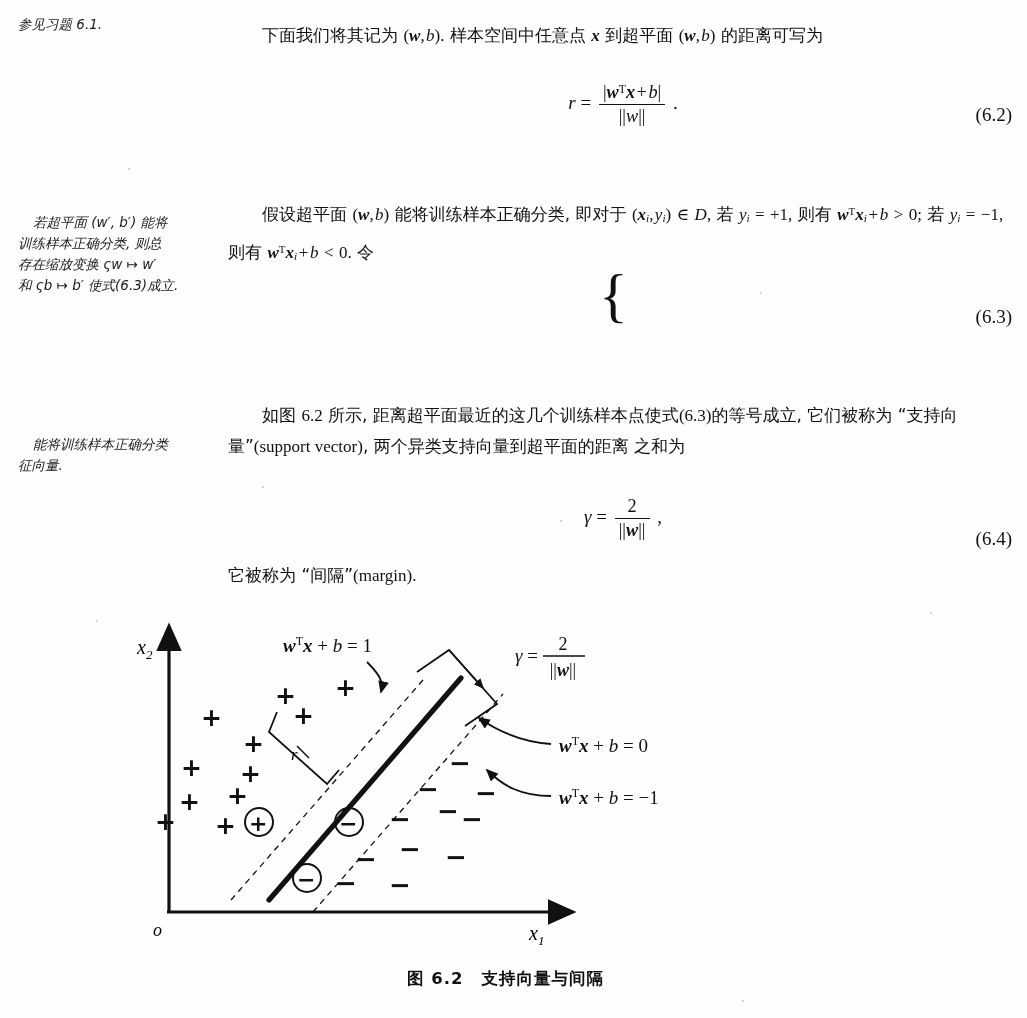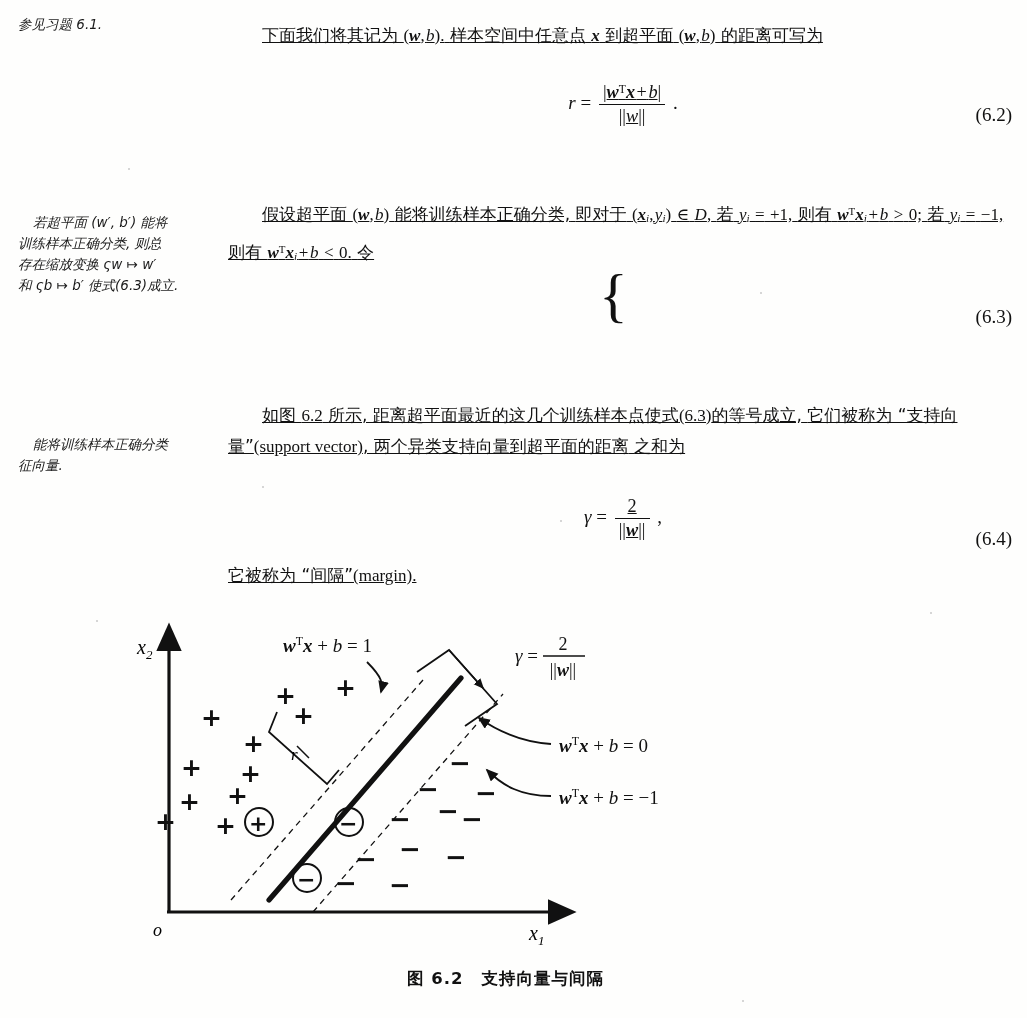--- a/index.html
+++ b/index.html
@@ -26,39 +26,39 @@
     font-family:"DejaVu Sans","Liberation Sans",sans-serif;
     font-style:italic;
     font-size:13.5px;
     line-height:21px;
     color:#1a1a1a;
     text-align:justify;
   }
   .note .ind{padding-left:15px;}
 
   
-  .col{position:absolute;left:228px;width:790px;text-decoration:underline;}
+  .col{position:absolute;left:228px;width:790px;}
   .para{
     font-family:"DejaVu Sans","Liberation Sans",sans-serif;
     font-size:17px;
     line-height:31px;
     color:#111;
   }
   .para .ind{display:inline-block;width:34px;}
 
   
   .eq{position:absolute;left:228px;width:790px;}
   .eqbody{
     position:absolute;left:0;right:0;text-align:center;
     font-size:19px;
   }
   .eqno{position:absolute;right:6px;font-size:19px;}
 
   
-  .frac{display:inline-block;vertical-align:middle;text-align:center;margin:0 3px;text-decoration:underline;}
+  .frac{display:inline-block;vertical-align:middle;text-align:center;margin:0 3px;}
   .frac .num{display:block;padding:0 4px 1px;font-size:.96em;}
   .frac .den{display:block;padding:1px 4px 0;border-top:1.4px solid #111;font-size:.96em;}
 
   
   .sys{display:inline-block;vertical-align:middle;position:relative;text-align:left;}
   .sys .brace{
     position:absolute;left:-24px;top:50%;transform:translateY(-50%);
     font-size:60px;line-height:0;font-family:"Liberation Serif",serif;
   }
   .sys .row{display:block;line-height:32px;white-space:nowrap;}

